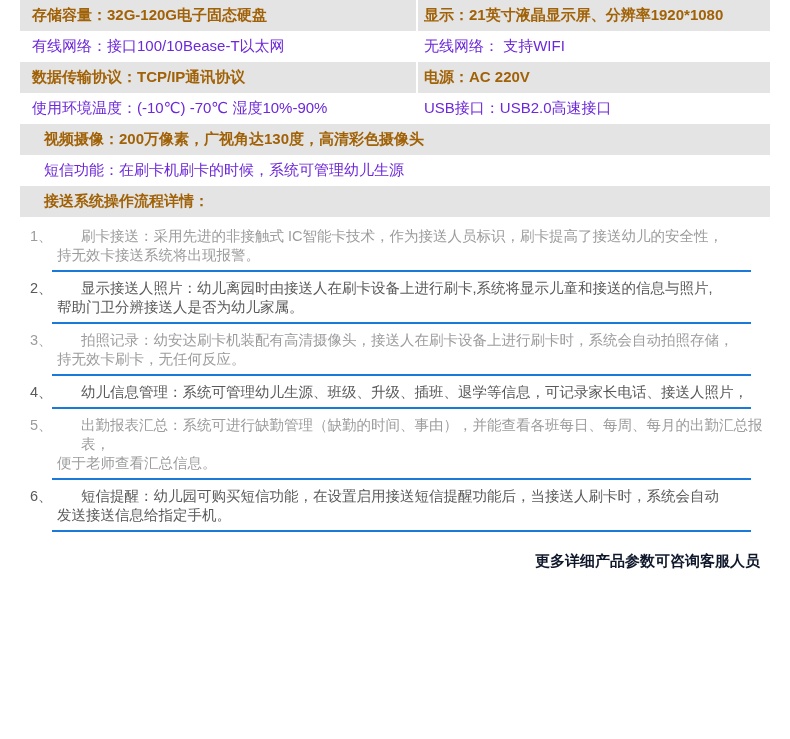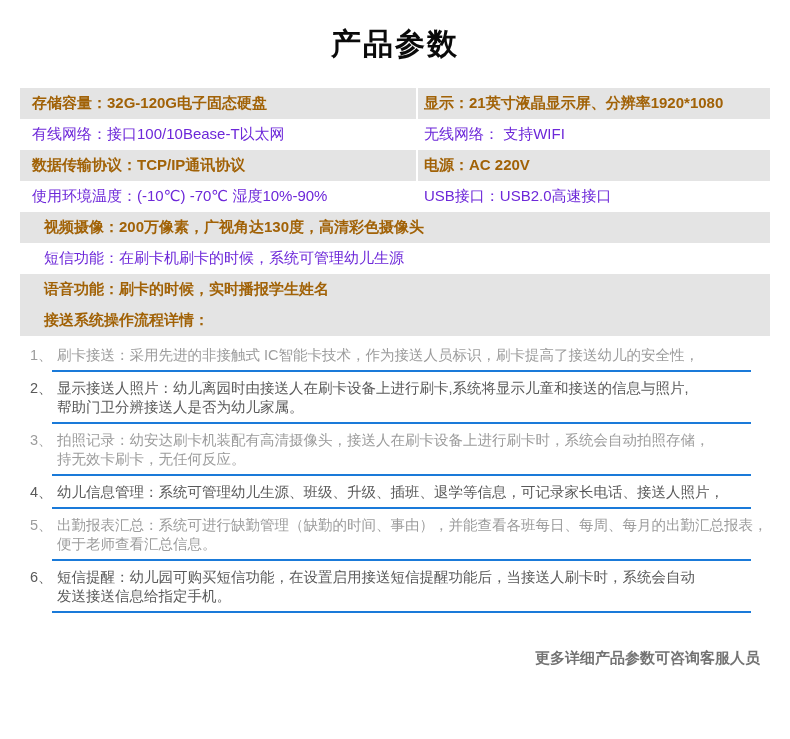--- a/index.html
+++ b/index.html
@@ -39,42 +39,41 @@
     color:#a16207;
     font-weight:bold;
   }
 
   
   .flow-list { margin:3px 20px 0 20px; }
   .flow-item { padding:7px 0 0 10px; font-size:14.5px; color:#9c9c9c; }
   .flow-item.emph { color:#595959; }
   .flow-row { display:flex; }
   .item-num { width:27px; flex:none; line-height:19px; }
-  .item-text { flex:1; line-height:19px; }
+  .item-text { flex:1; line-height:19px;margin-left:24px; }
   .item-line2 { padding-left:27px; line-height:19px; }
   .flow-sep {
     height:0;
     border-bottom:2px solid #1a7ad9;
     margin:5px 19px 0 32px;
   }
 
   
   .footer-note {
-    margin:36px 30px 0 0;
+    margin:20px 30px 0 0;
     text-align:right;
-    color:#737373;
+    color:#0f172a;
     font-weight:bold;
     font-size:15px;
   }
 </style>
 </head>
 <body>
 
 <div class="page">
-  <div class="page-title">产品参数</div>
 
   <div class="spec-table">
       <div class="spec-row shade">
         <div class="cell left">存储容量：32G-120G电子固态硬盘</div>
         <div class="cell right">显示：21英寸液晶显示屏、分辨率1920*1080</div>
       </div>
       <div class="spec-row">
         <div class="cell left">有线网络：接口100/10Bease-T以太网</div>
         <div class="cell right">无线网络： 支持WIFI</div>
       </div>
@@ -86,33 +85,31 @@
         <div class="cell left">使用环境温度：(-10℃) -70℃  湿度10%-90%</div>
         <div class="cell right">USB接口：USB2.0高速接口</div>
       </div>
       <div class="spec-row shade">
         <div class="cell full">视频摄像：200万像素，广视角达130度，高清彩色摄像头</div>
       </div>
       <div class="spec-row">
         <div class="cell full">短信功能：在刷卡机刷卡的时候，系统可管理幼儿生源</div>
       </div>
       <div class="spec-row shade">
-        <div class="cell full">语音功能：刷卡的时候，实时播报学生姓名</div>
-      </div>
-      <div class="spec-row shade">
         <div class="cell full">接送系统操作流程详情：</div>
       </div>
     </div>
 
   <div class="flow-list">
       <div class="flow-item">
         <div class="flow-row">
           <div class="item-num">1、</div>
           <div class="item-text">刷卡接送：采用先进的非接触式 IC智能卡技术，作为接送人员标识，刷卡提高了接送幼儿的安全性，</div>
         </div>
+        <div class="item-line2">持无效卡接送系统将出现报警。</div>
       </div>
       <div class="flow-sep"></div>
       <div class="flow-item emph">
         <div class="flow-row">
           <div class="item-num">2、</div>
           <div class="item-text">显示接送人照片：幼儿离园时由接送人在刷卡设备上进行刷卡,系统将显示儿童和接送的信息与照片,</div>
         </div>
         <div class="item-line2">帮助门卫分辨接送人是否为幼儿家属。</div>
       </div>
       <div class="flow-sep"></div>

